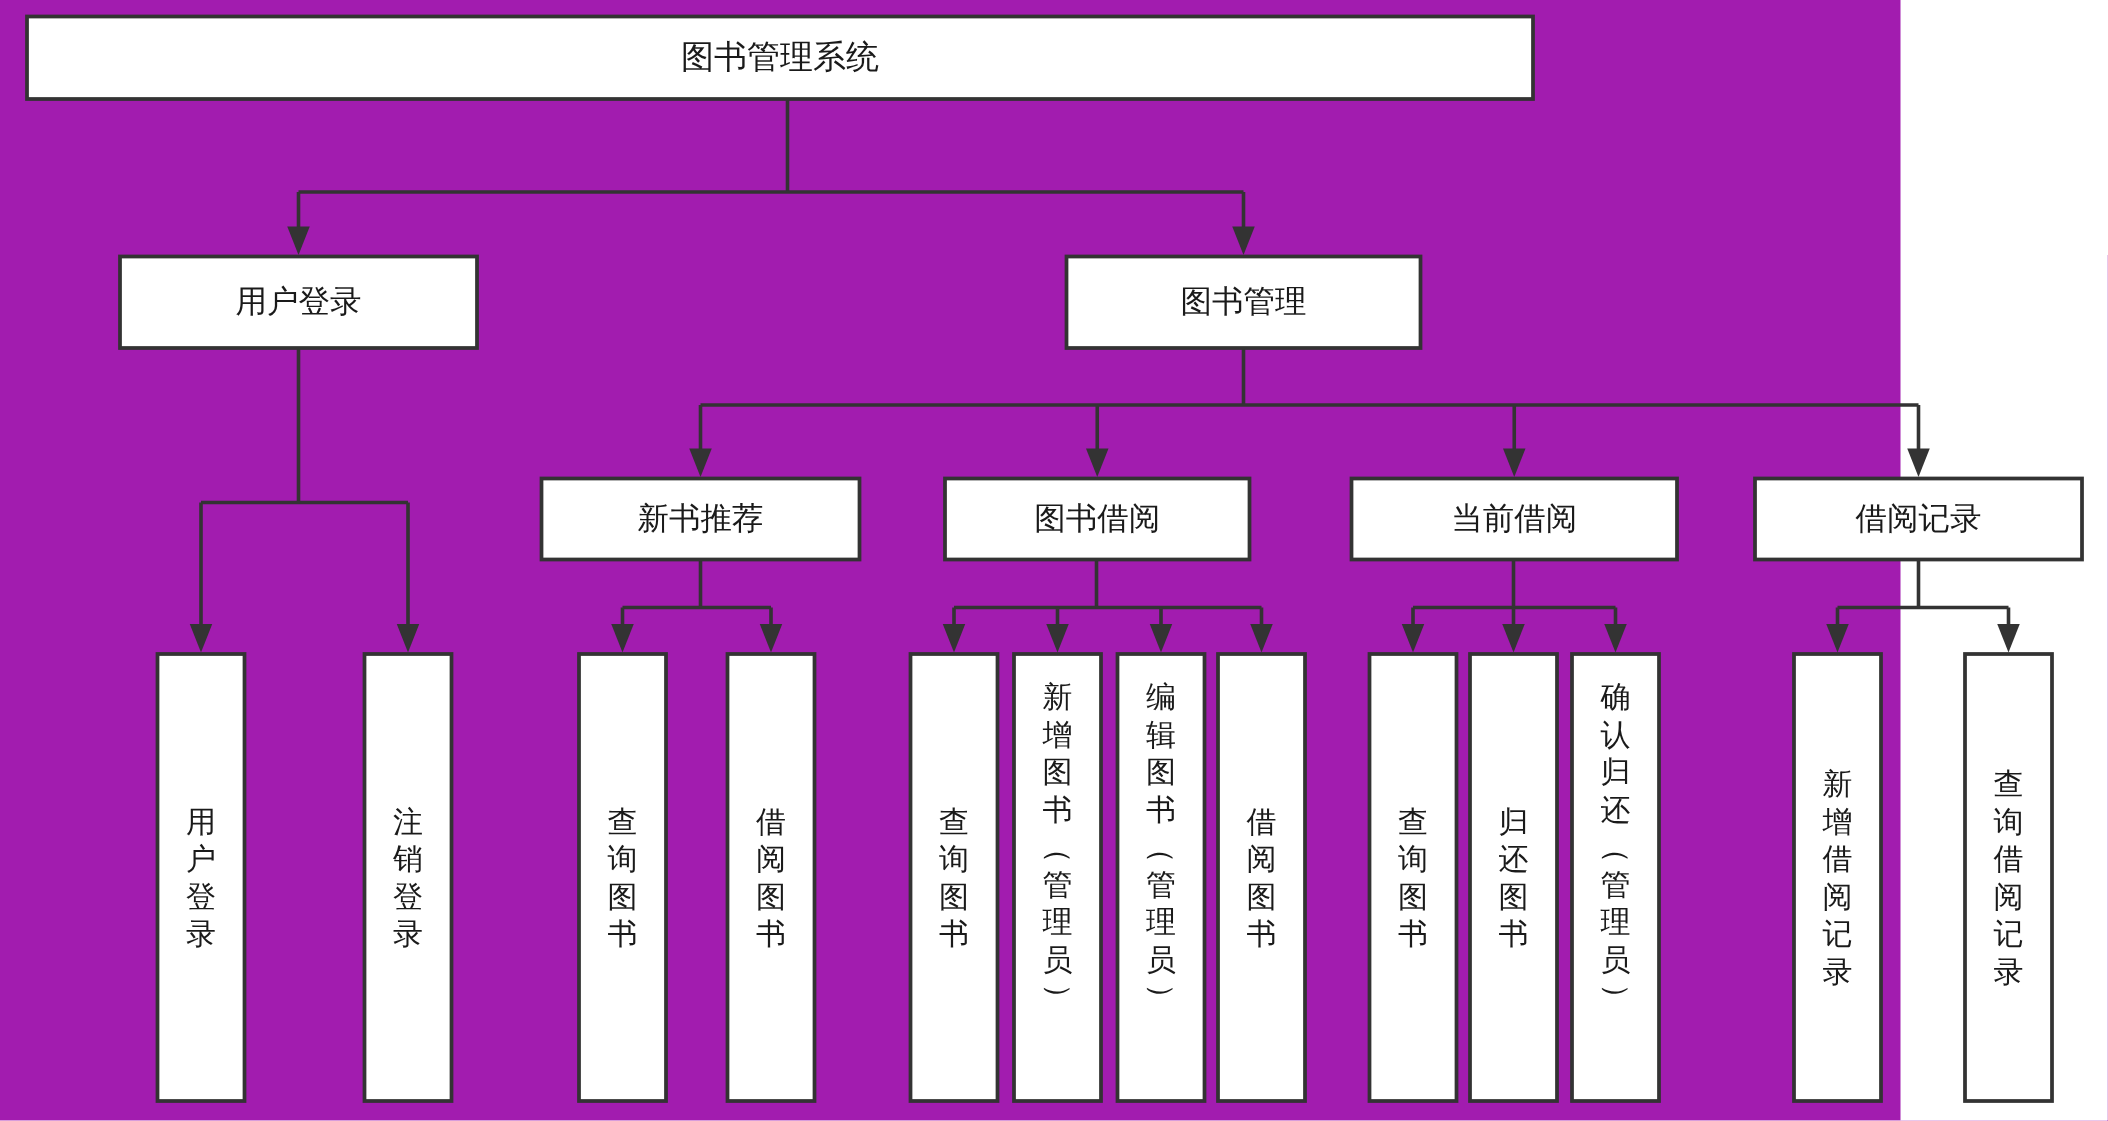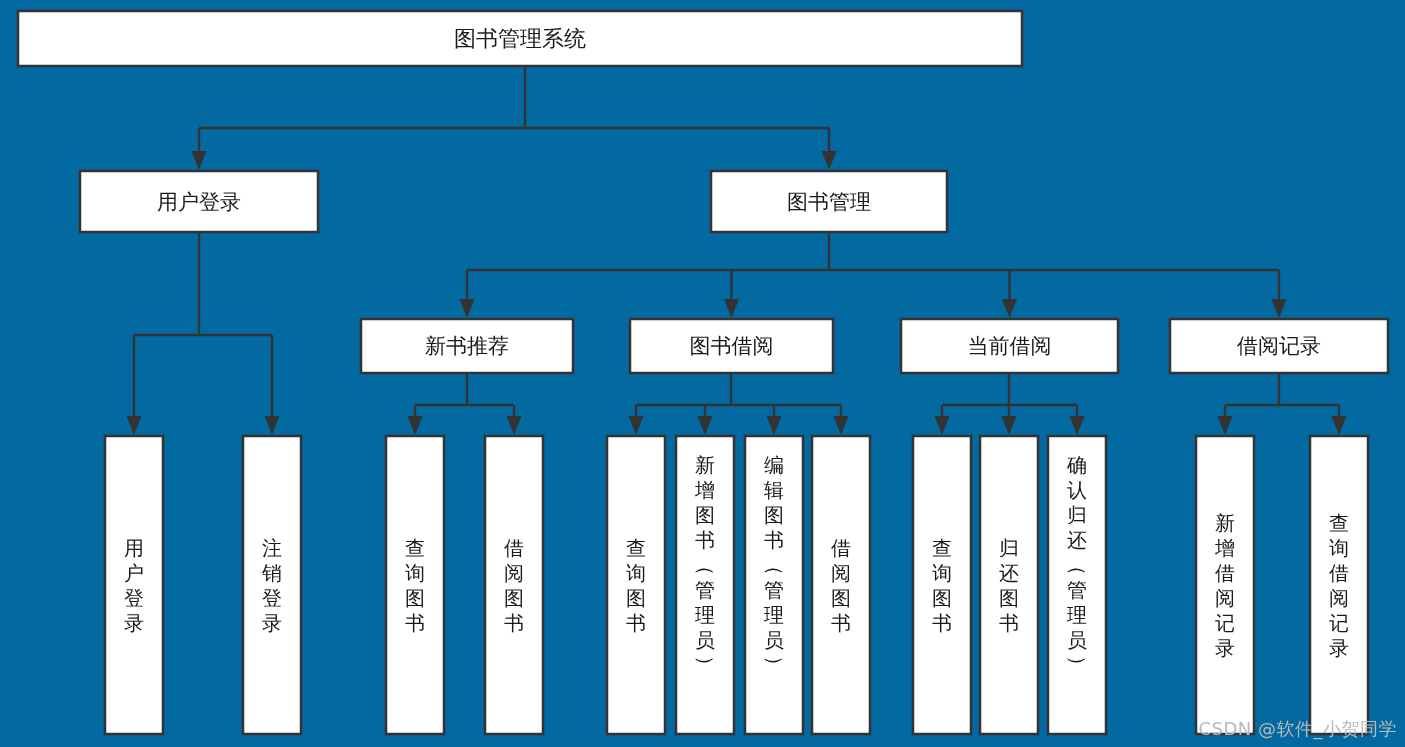--- a/index.html
+++ b/index.html
@@ -9,23 +9,23 @@
     background: #ffffff;
   }
   body {
     width: 1405px;
     height: 747px;
     overflow: hidden;
     font-family: "DejaVu Sans", "Liberation Sans", sans-serif;
   }
   #diagram-root {
     position: relative;
-    width: 1405px;
+    width: 1267px;
     height: 747px;
-    background: #0369a1;
+    background: #a21caf;
   }
   svg#diagram-svg {
     position: absolute;
     top: 0;
     left: 0;
     width: 1405px;
     height: 747px;
     display: block;
   }
   .node-box {
@@ -306,14 +306,13 @@
             <text x="1339" y="529.5" class="label-v-char">查</text>
             <text x="1339" y="554.5" class="label-v-char">询</text>
             <text x="1339" y="579.5" class="label-v-char">借</text>
             <text x="1339" y="604.5" class="label-v-char">阅</text>
             <text x="1339" y="629.5" class="label-v-char">记</text>
             <text x="1339" y="654.5" class="label-v-char">录</text>
           </g>
         </g>
       </g>
   </svg>
-  <div class="watermark-text">CSDN @软件_小贺同学</div>
 </div>
 
 </body></html>

